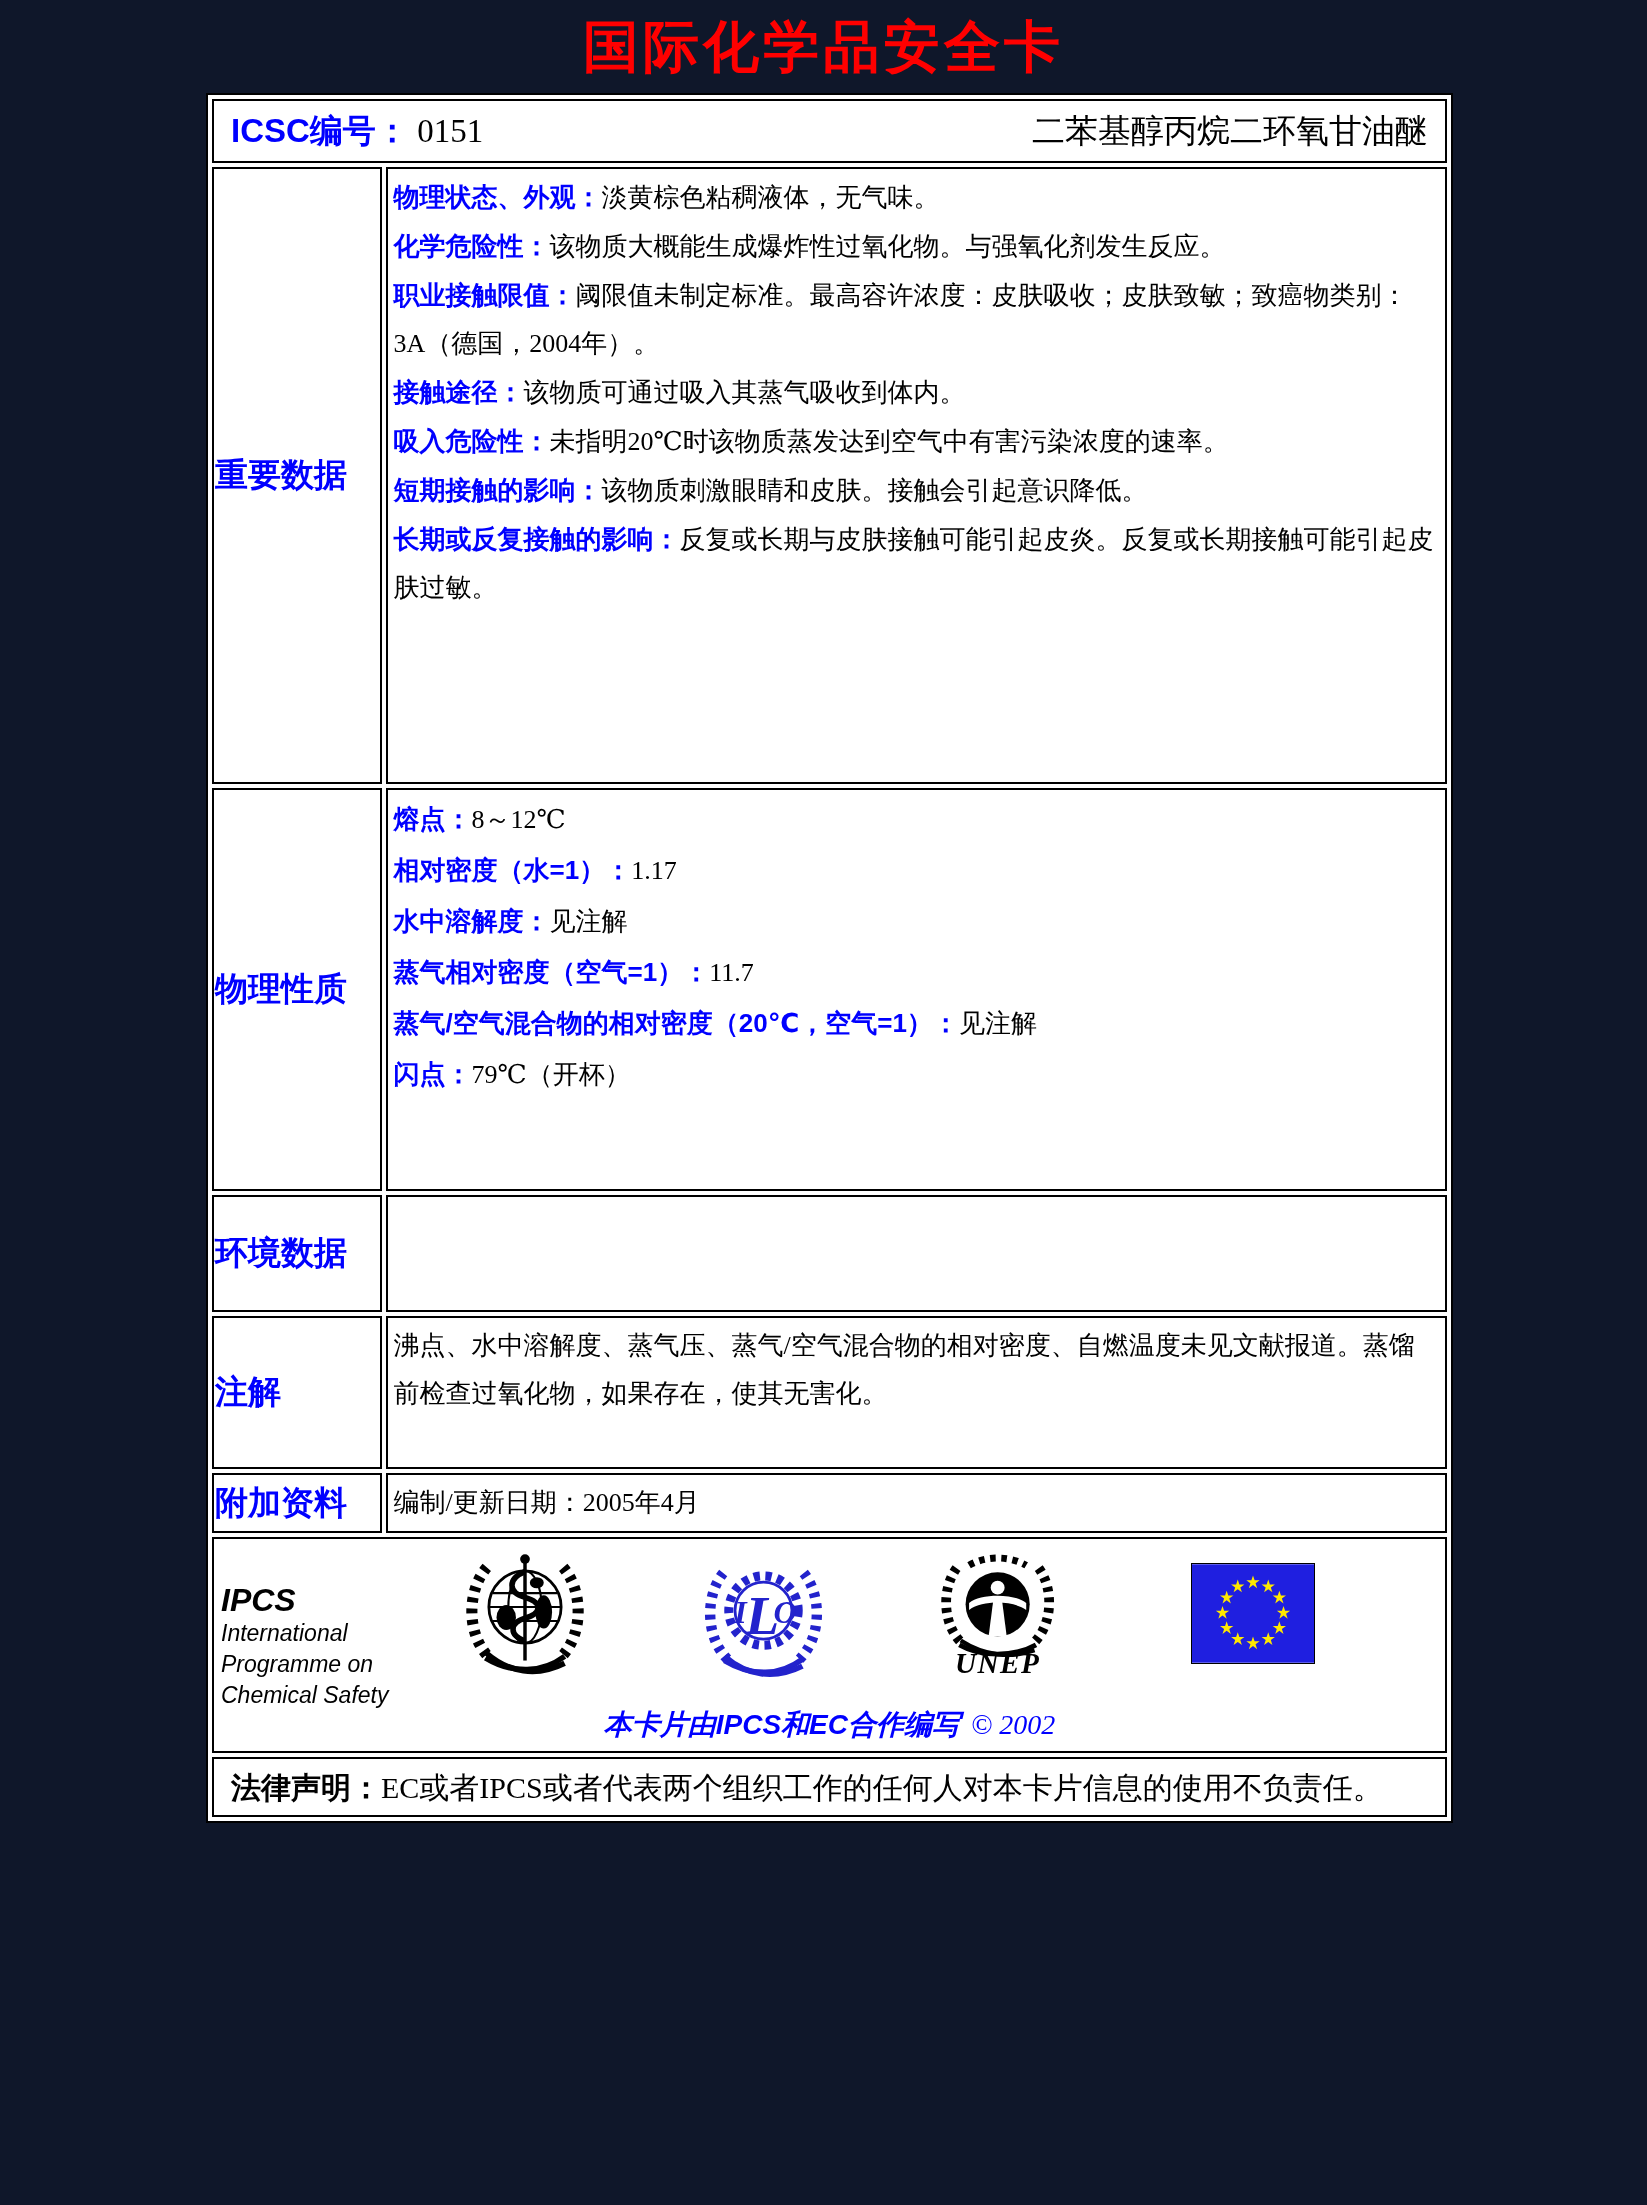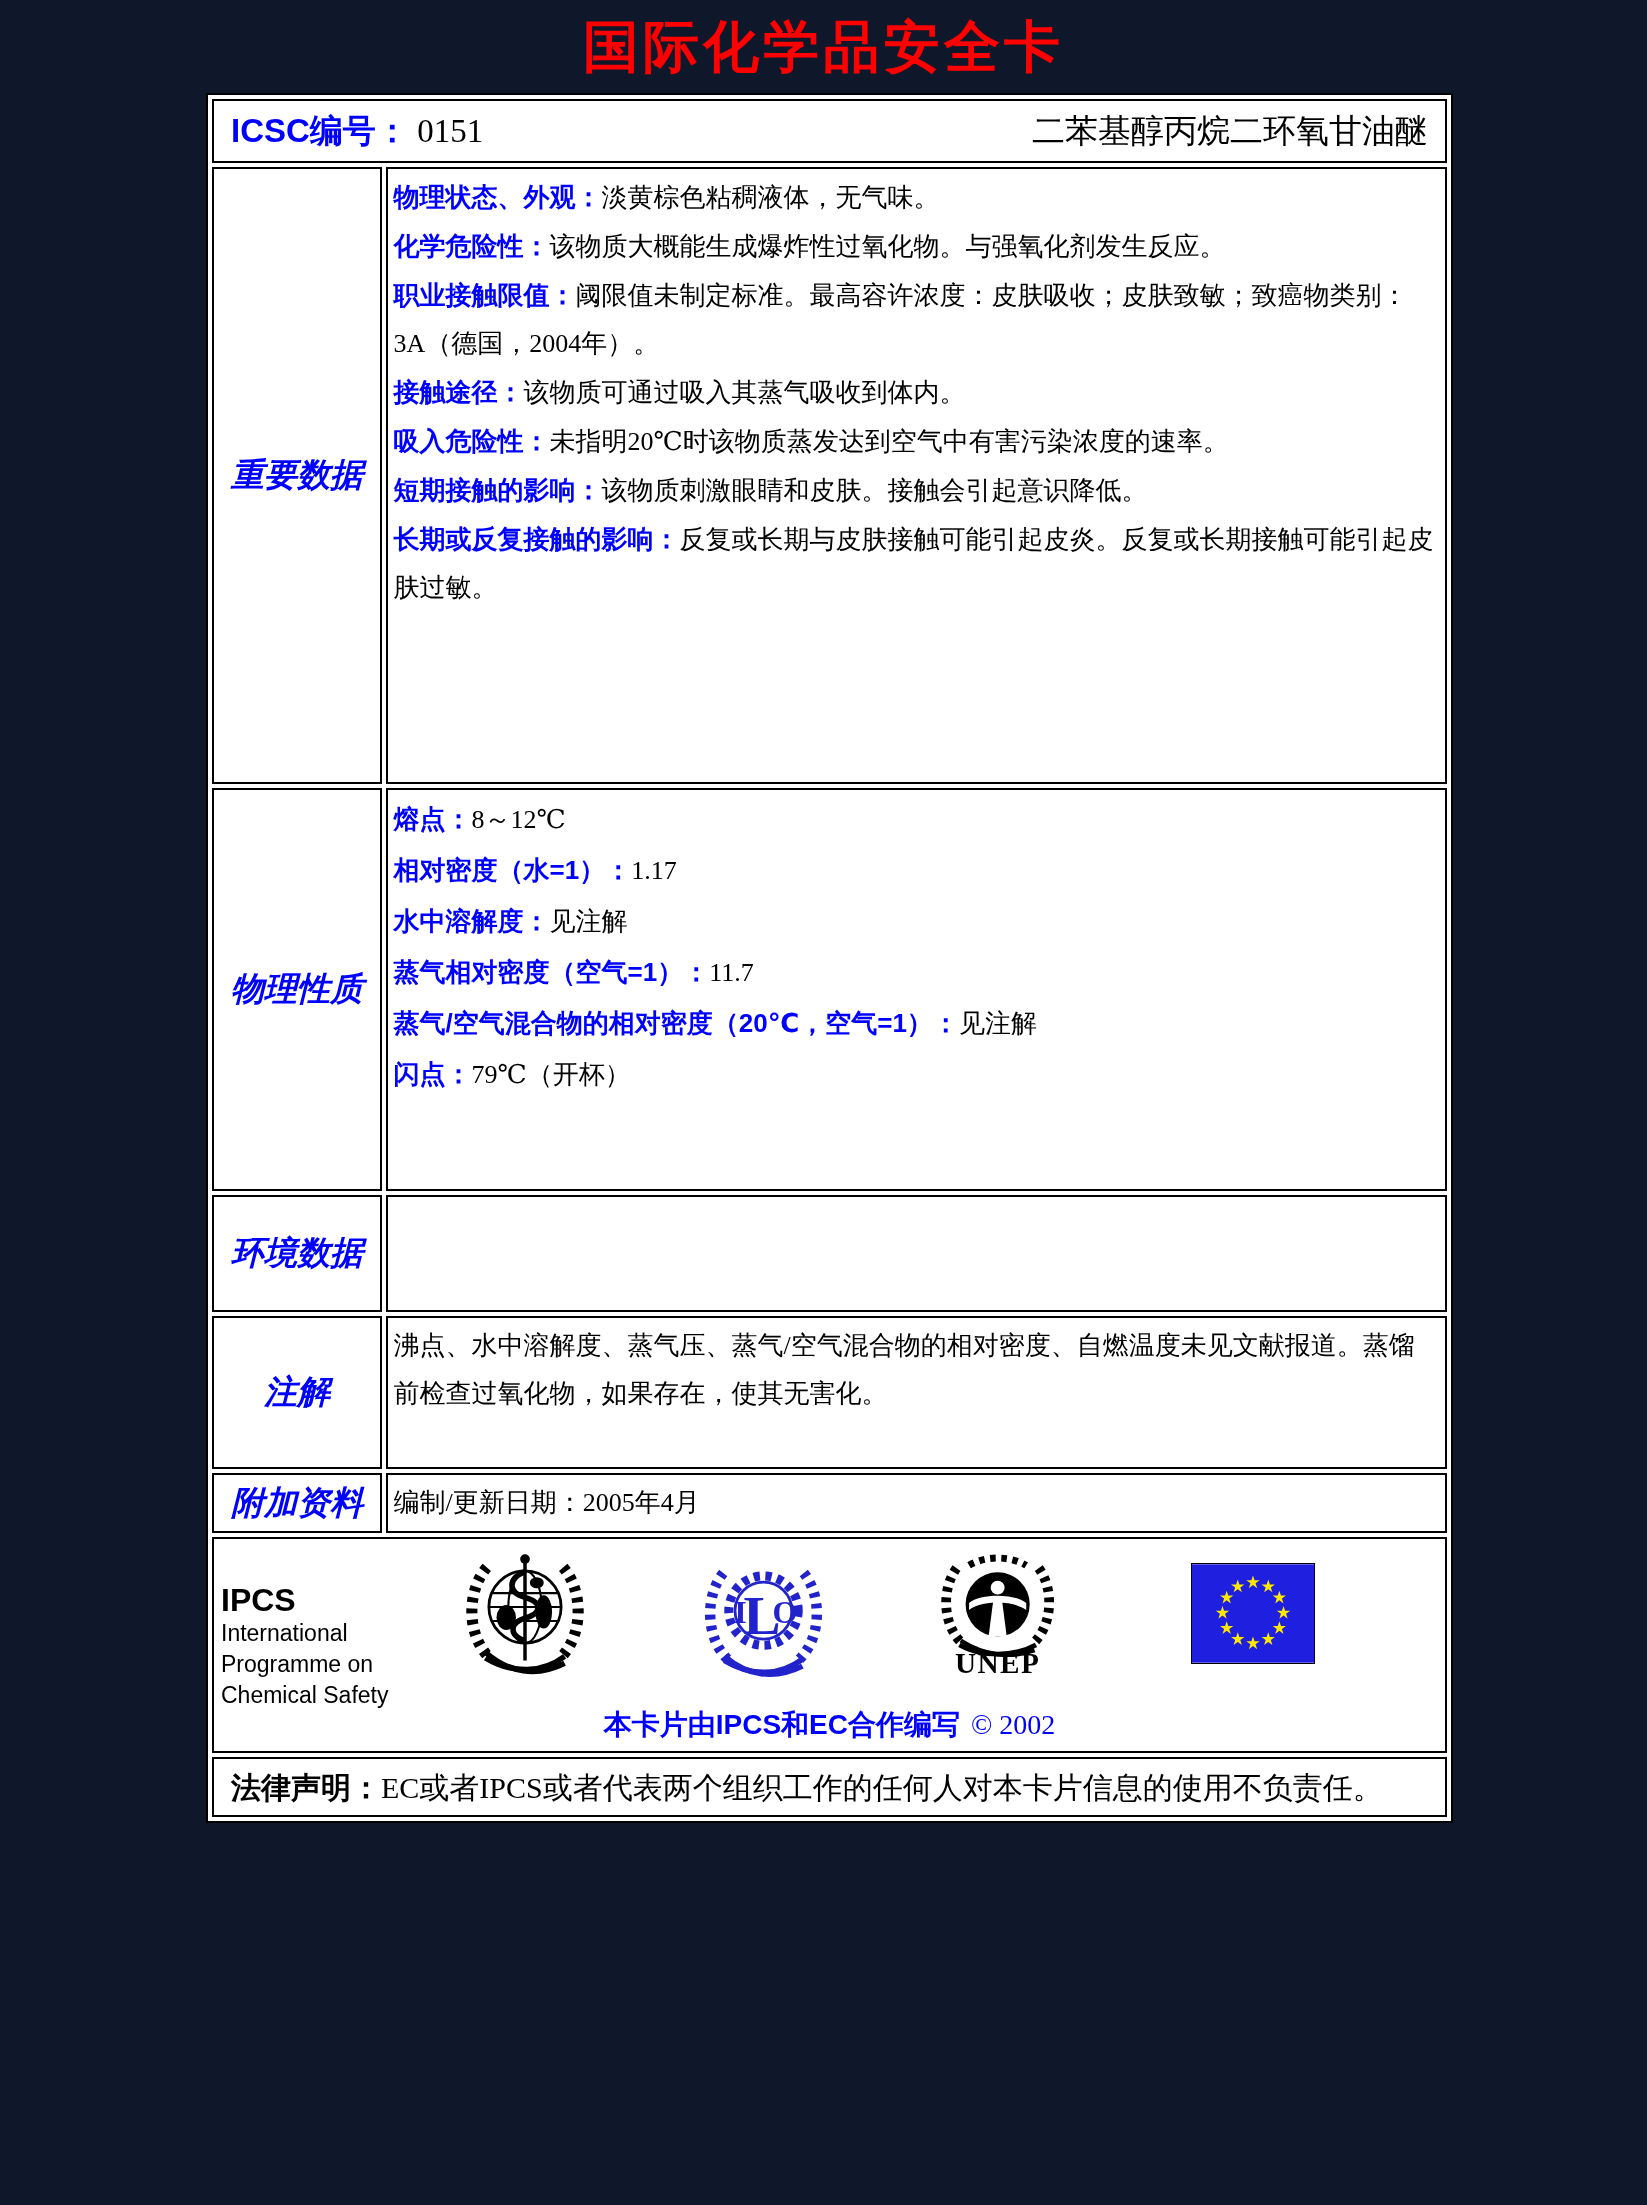--- a/index.html
+++ b/index.html
@@ -12,29 +12,29 @@
         border-collapse:separate;border-spacing:4.2px;border:2.8px solid var(--border-black,#000);
         background:#fff;table-layout:fixed;}
   table.card td{border:2.1px solid var(--border-black,#000);background:#fff;}
   col.lblcol{width:170px;}
   td.hdr{height:60px;vertical-align:middle;padding:0 17px;}
   .hdr-wrap{display:flex;justify-content:space-between;align-items:center;width:100%;}
   .hdr-left .term{font-family:"Liberation Sans","DejaVu Sans",sans-serif;font-weight:bold;
         font-size:33px;color:var(--accent-blue,#00f);}
   .hdr-left .val{font-size:33px;color:#000;padding-left:8.3px;}
   .hdr-right{font-size:33px;color:#000;}
-  td.lbl{vertical-align:middle;text-align:center;
+  td.lbl{vertical-align:middle;text-align:left;
         font-family:"Liberation Sans","DejaVu Sans",sans-serif;font-weight:bold;
-        font-size:33px;color:var(--accent-blue,#00f);font-style:italic;}
+        font-size:33px;color:var(--accent-blue,#00f);}
   td.cnt{vertical-align:top;padding:4.2px 7px 4.2px 5.6px;font-size:26px;line-height:48px;}
   td.cnt.phys{line-height:51px;}
   .term{font-family:"Liberation Sans","DejaVu Sans",sans-serif;font-weight:bold;
         color:var(--accent-blue,#00f);}
   .val{color:#000;}
-  td.logos{height:196px;position:relative;padding:8px;}
+  td.logos{height:196px;position:relative;padding:8px;font-style:italic;}
   .ipcs-block{position:absolute;left:7px;top:43px;
         font-family:"Liberation Sans","DejaVu Sans",sans-serif;color:#000;}
   .ipcs-acronym{font-size:32px;font-weight:bold;line-height:36px;}
   .ipcs-line{font-size:23px;line-height:31px;}
   .logo{position:absolute;}
   .logo-who{left:245px;top:8.3px;}
   .logo-ilo{left:487px;top:15.3px;color:var(--ilo-blue,#2323cc);}
   .logo-unep{left:723px;top:11px;}
   .logo-eu{left:977px;top:24px;border:1.4px solid #000;}
   .card-caption{position:absolute;left:0;bottom:7px;width:100%;text-align:center;

